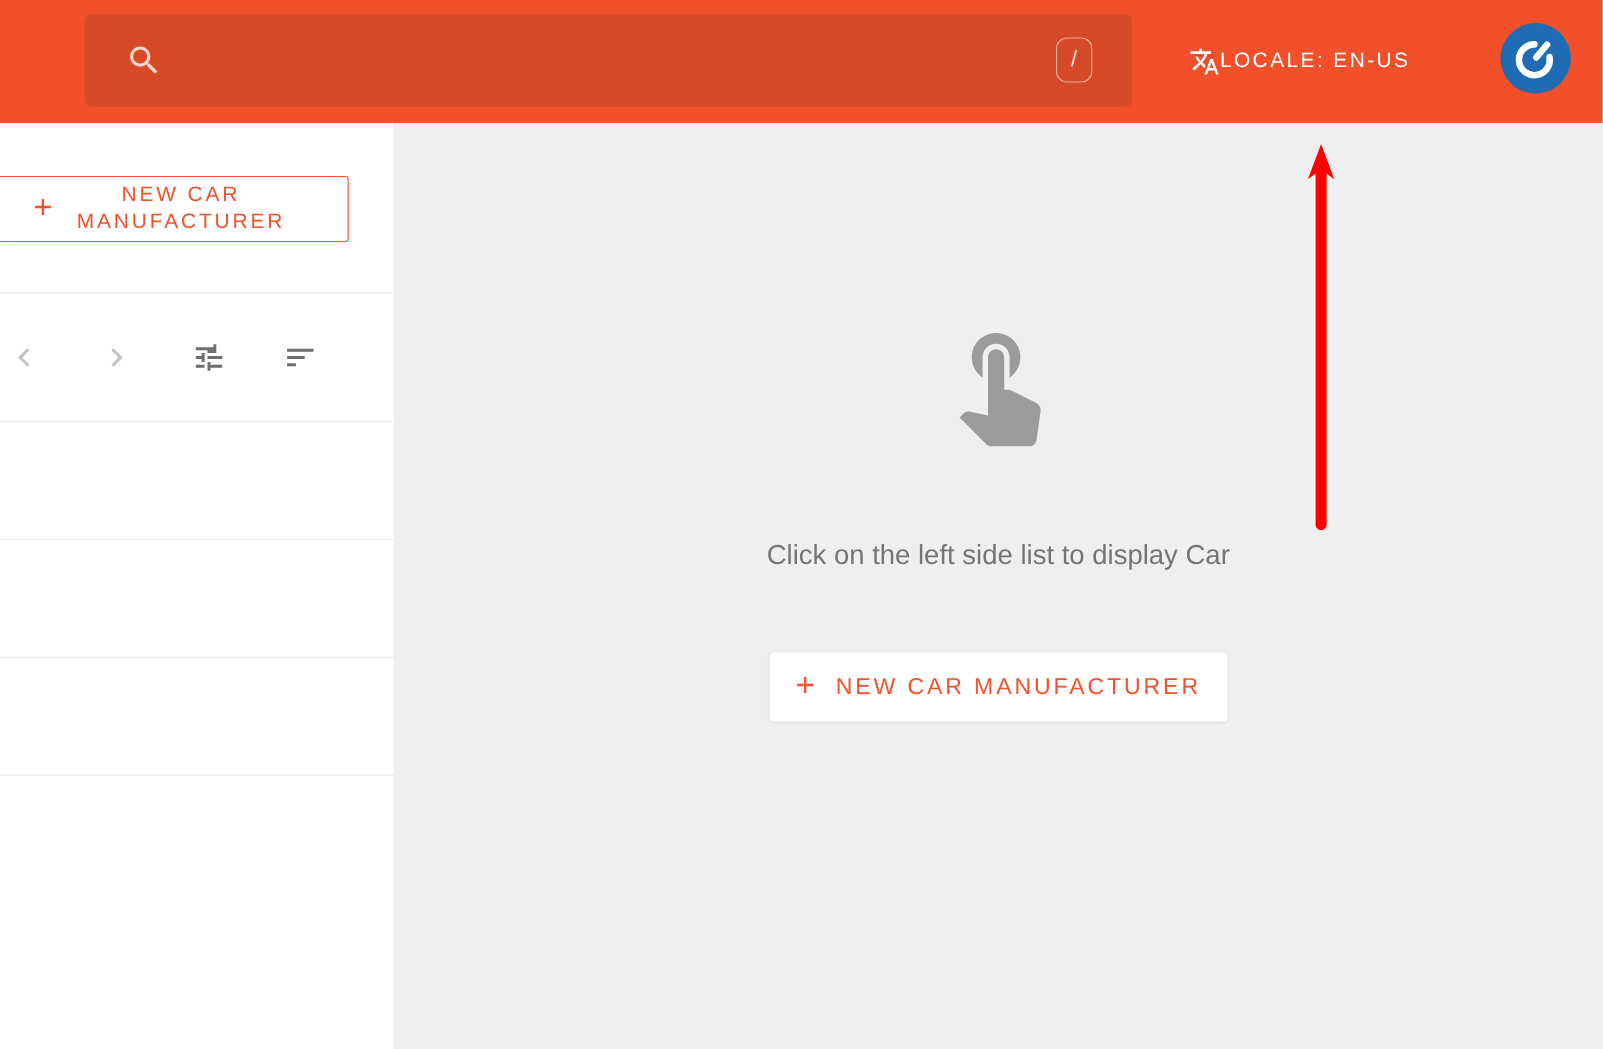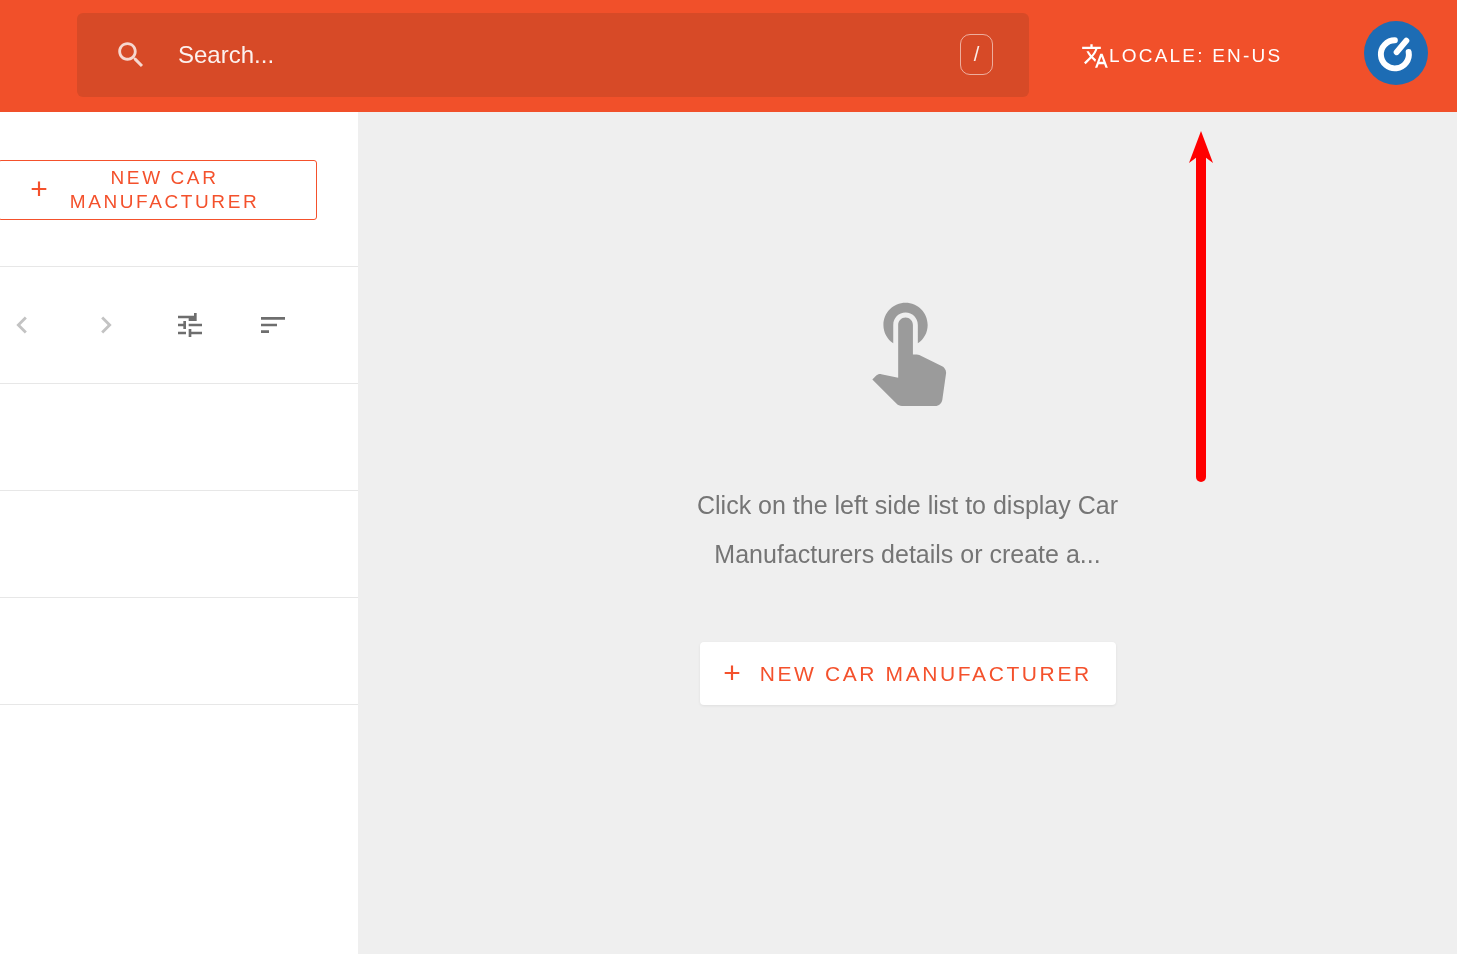--- a/index.html
+++ b/index.html
@@ -48,21 +48,21 @@
   .tool-btn.next{left:86px; color:var(--muted-icon-gray);}
   .tool-btn.filter{left:170px; color:var(--icon-gray);}
   .tool-btn.sort{left:253px; color:var(--icon-gray);}
   .side-list{position:absolute; left:0; top:272px; width:358px;}
   .list-row{height:107px; background:#fff; border-bottom:1px solid var(--divider); cursor:pointer;}
 
   
   .main{position:absolute; left:358px; top:112px; width:1099px; height:842px; background:var(--main-bg);
     display:flex; flex-direction:column; align-items:center;}
   .touch-icon{margin-top:176px; color:var(--touch-icon-gray); display:flex;}
-  .empty-message{margin-top:75px; text-align:center; color:var(--text-gray); font-size:25px; line-height:49px;}
+  .empty-message{margin-top:75px; color:var(--text-gray); font-size:25px; line-height:49px;}
   .create-btn{margin-top:63px; width:416px; height:63px; background:#fff; border:none; border-radius:4px;
     box-shadow:0 1px 3px rgba(0,0,0,0.07); color:var(--accent); cursor:pointer;
     display:flex; align-items:center; justify-content:center; gap:19px; font-family:"Liberation Sans", sans-serif;}
   .create-btn .plus{font-size:30px; font-weight:300; line-height:1; margin-top:-2px;}
   .create-btn-label{font-size:21px; letter-spacing:2.6px;}
 
   
   .arrow-overlay{position:absolute; left:0; top:0; width:1457px; height:954px; pointer-events:none;}
   .arrow-overlay line{stroke:var(--arrow-red);}
   .arrow-overlay polygon{fill:var(--arrow-red);}
@@ -70,21 +70,20 @@
 </head>
 <body>
 
 <header class="topbar">
   <div class="search-box">
     <span class="search-icon">
       <svg width="34" height="34" viewBox="0 0 24 24" fill="currentColor">
           <path d="M15.5 14h-.79l-.28-.27C15.41 12.59 16 11.11 16 9.5 16 5.91 13.09 3 9.5 3S3 5.91 3 9.5 5.91 16 9.5 16c1.61 0 3.09-.59 4.23-1.57l.27.28v.79l5 4.99L20.49 19l-4.99-5zm-6 0C7.01 14 5 11.99 5 9.5S7.01 5 9.5 5 14 7.01 14 9.5 11.99 14 9.5 14z"></path>
         </svg>
     </span>
-    <input class="search-input" type="text" placeholder="Search..." style="">
     <span class="slash-badge">/</span>
   </div>
 
   <button class="locale">
     <span class="locale-icon">
       <svg width="28" height="28" viewBox="0 0 24 24" fill="currentColor">
           <path d="m12.87 15.07-2.54-2.51.03-.03c1.74-1.94 2.98-4.17 3.71-6.53H17V4h-7V2H8v2H1v1.99h11.17C11.5 7.92 10.44 9.75 9 11.35 8.07 10.32 7.3 9.19 6.69 8h-2c.73 1.63 1.73 3.17 2.98 4.56l-5.09 5.02L4 19l5-5 3.11 3.11.76-2.04zM18.5 10h-2L12 22h2l1.12-3h4.75L21 22h2l-4.5-12zm-2.62 7 1.62-4.33L19.12 17h-3.24z"></path>
         </svg>
     </span>
     <span class="locale-label">LOCALE: EN-US</span>
@@ -150,21 +149,20 @@
 
 <main class="main">
   <span class="touch-icon">
     <svg width="118" height="118" viewBox="0 0 24 24" fill="currentColor">
         <path d="M9 11.24V7.5C9 6.12 10.12 5 11.5 5S14 6.12 14 7.5v3.74c1.21-.81 2-2.18 2-3.74C16 5.01 13.99 3 11.5 3S7 5.01 7 7.5c0 1.56.79 2.93 2 3.74zm9.84 4.63-4.54-2.26c-.17-.07-.35-.11-.54-.11H13v-6c0-.83-.67-1.5-1.5-1.5S10 6.67 10 7.5v10.74l-3.43-.72c-.08-.01-.15-.03-.24-.03-.31 0-.59.13-.79.33l-.79.8 4.94 4.94c.27.27.65.44 1.06.44h6.79c.75 0 1.33-.55 1.44-1.28l.75-5.27c.01-.07.02-.14.02-.2 0-.62-.38-1.16-.91-1.38z"></path>
       </svg>
   </span>
 
   <div class="empty-message">
     <div>Click on the left side list to display Car</div>
-    <div>Manufacturers details or create a...</div>
   </div>
 
   <button class="create-btn">
     <span class="plus">+</span>
     <span class="create-btn-label">NEW CAR MANUFACTURER</span>
   </button>
 </main>
 
 <svg class="arrow-overlay" width="1457" height="954" viewBox="0 0 1457 954">
   <line x1="1201" y1="477" x2="1201" y2="156" stroke-width="10" stroke-linecap="round"></line>

